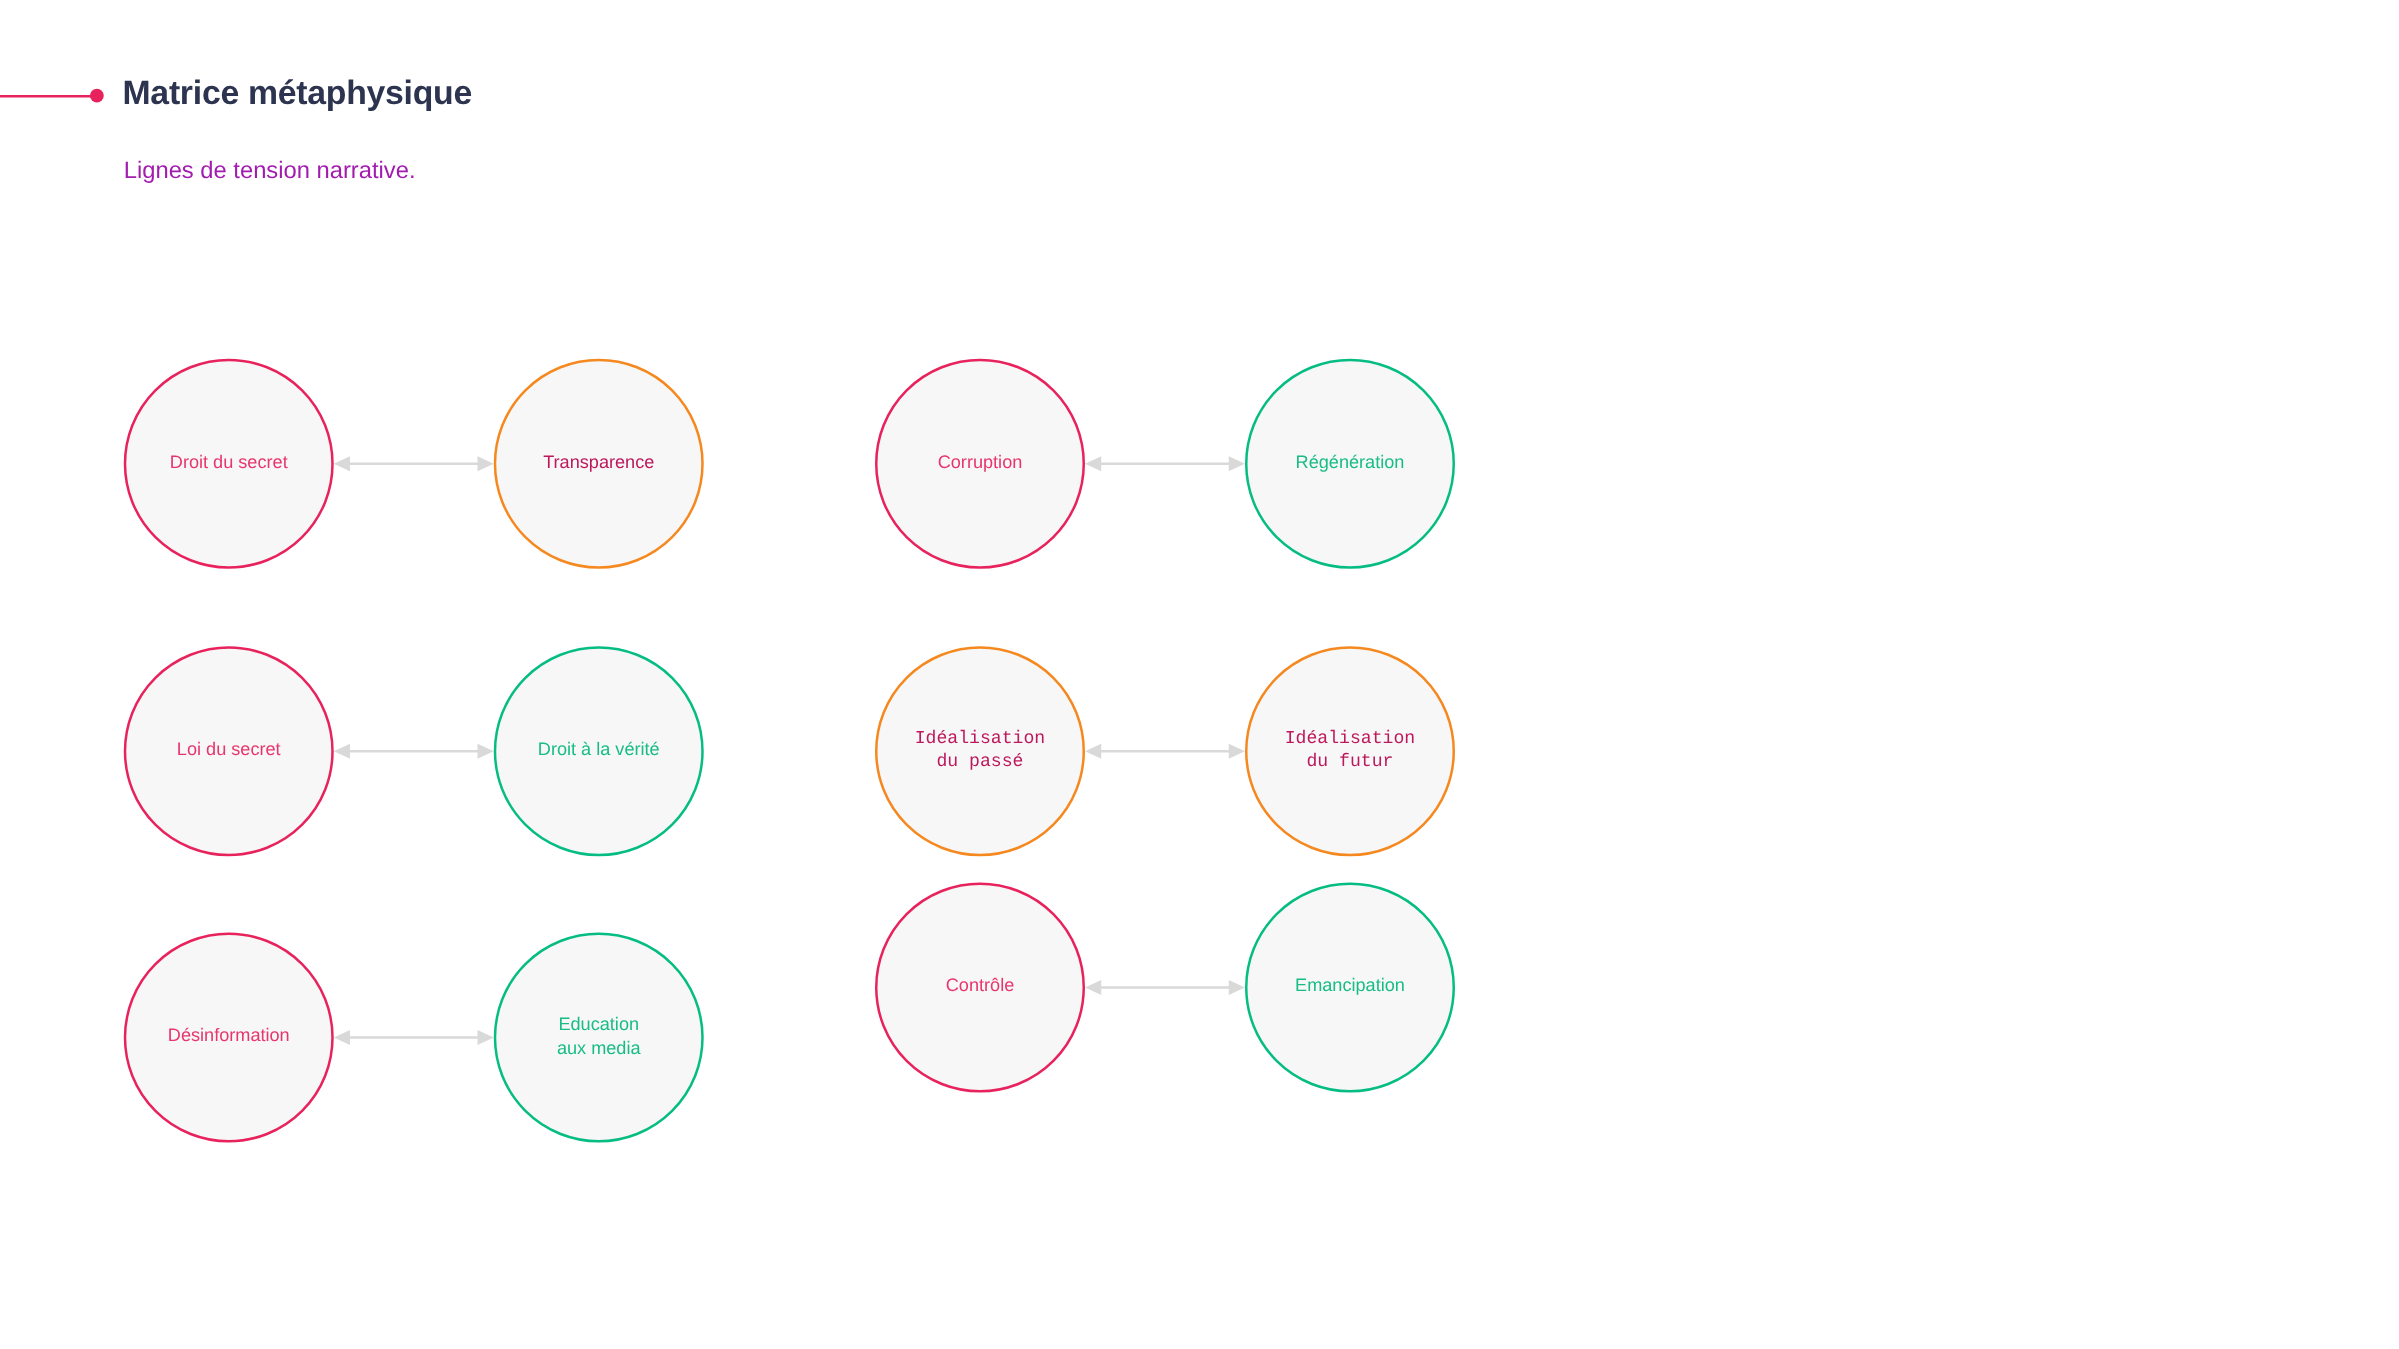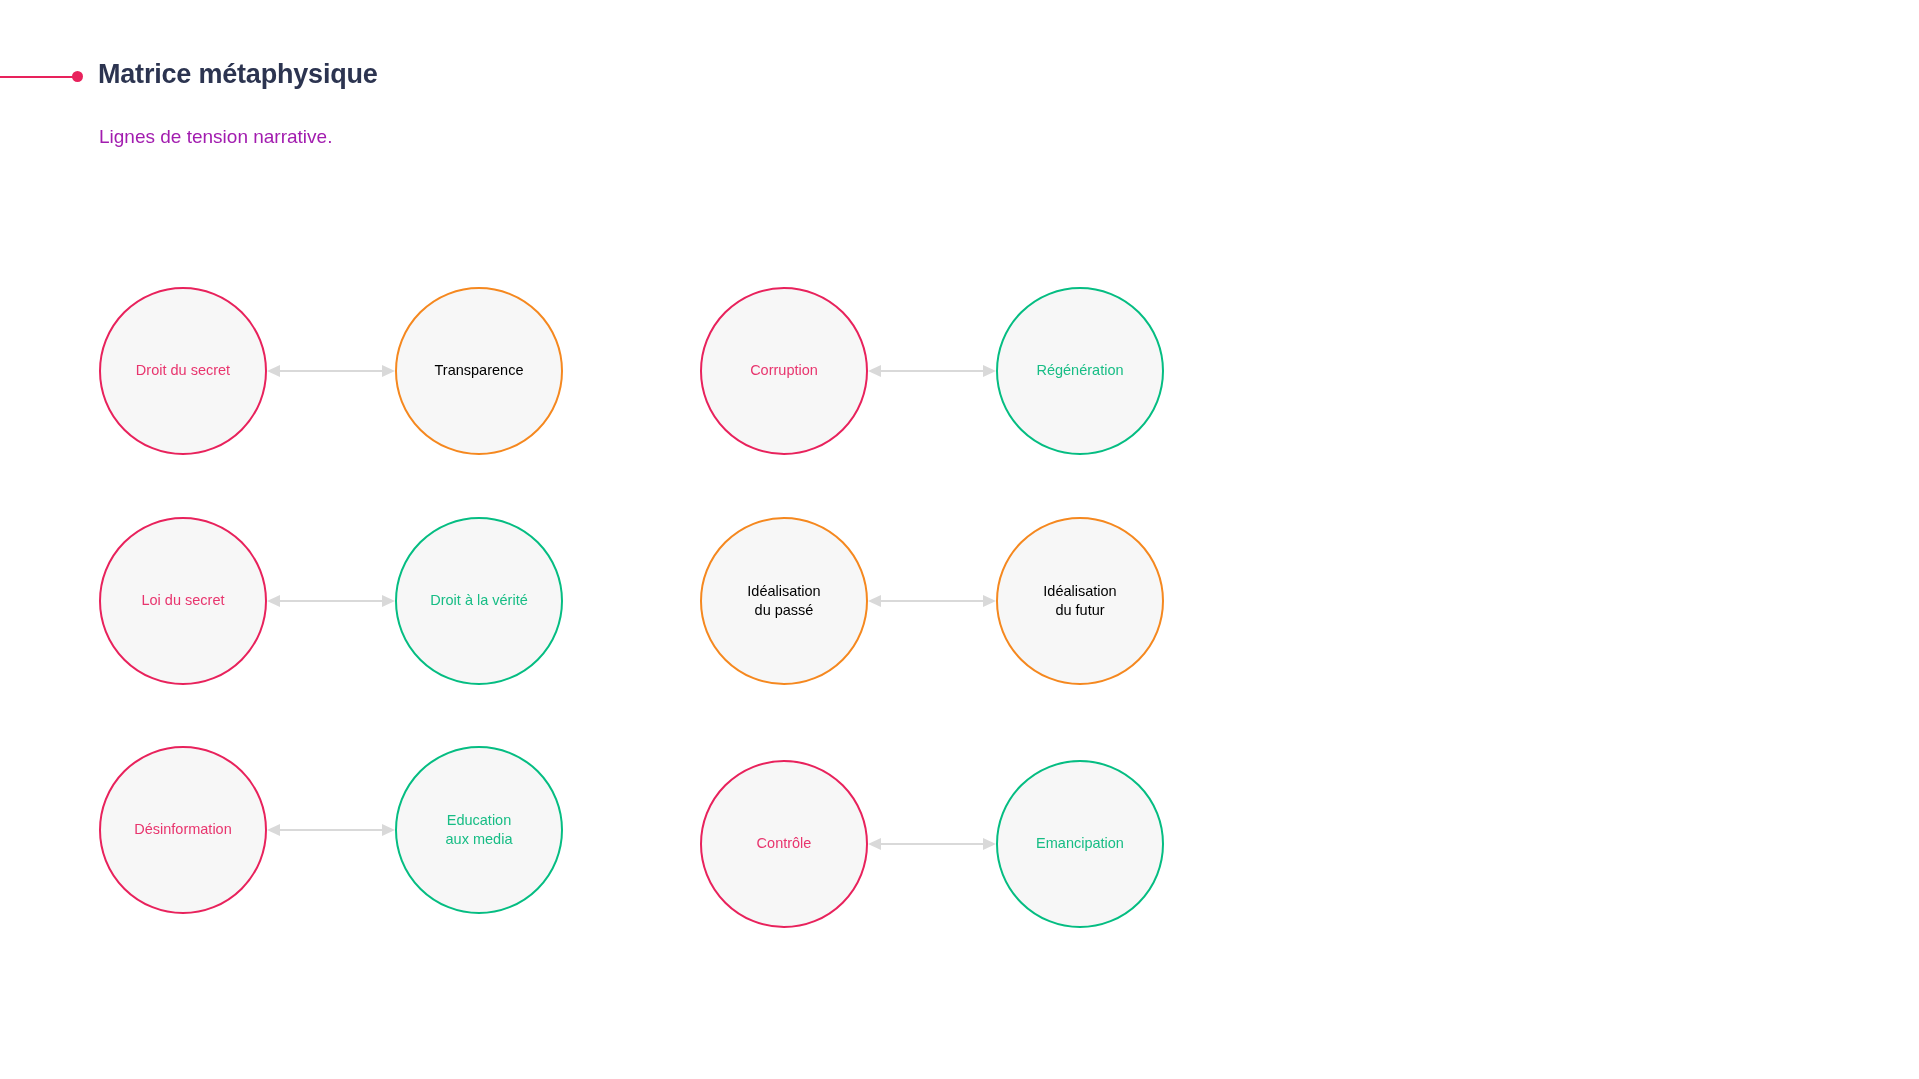--- a/index.html
+++ b/index.html
@@ -104,21 +104,21 @@
   .node.left  { left: 0; }
   .node.right { left: 296px; }
 
   .node-label {
     display: block;
     white-space: pre-line;
   }
 
   
   .tone-pink   { border-color: #e8225c; color: #e8356e; }
-  .tone-orange { border-color: #f5881f; color: #000000; }
+  .tone-orange { border-color: #f5881f; color: #be185d; }
   .tone-green  { border-color: #05bd82; color: #17bd85; }
 
   
   .connector {
     position: absolute;
     left: 168px;
     top: 74px;
     width: 128px;
     height: 20px;
   }
@@ -175,21 +175,21 @@
           <span class="node-label">Droit à la vérité</span>
         </div>
         <div class="connector">
           <svg width="128" height="20" viewBox="0 0 128 20" aria-hidden="true">
             <line x1="11" y1="10" x2="117" y2="10" stroke="#d9d9d9" stroke-width="2"></line>
             <polygon points="0,10 13,4 13,16" fill="#d9d9d9"></polygon>
             <polygon points="128,10 115,4 115,16" fill="#d9d9d9"></polygon>
           </svg>
         </div>
       </div>
-      <div class="pair" style="left: 700px; top: 517px; width: 464px;">
+      <div class="pair" style="left: 700px; top: 517px; width: 464px; font-family: Liberation Mono, monospace;">
         <div class="node left tone-orange">
           <span class="node-label">Idéalisation
 du passé</span>
         </div>
         <div class="node right tone-orange">
           <span class="node-label">Idéalisation
 du futur</span>
         </div>
         <div class="connector">
           <svg width="128" height="20" viewBox="0 0 128 20" aria-hidden="true">
@@ -208,21 +208,21 @@
           <span class="node-label">Désinformation</span>
         </div>
         <div class="connector">
           <svg width="128" height="20" viewBox="0 0 128 20" aria-hidden="true">
             <line x1="11" y1="10" x2="117" y2="10" stroke="#d9d9d9" stroke-width="2"></line>
             <polygon points="0,10 13,4 13,16" fill="#d9d9d9"></polygon>
             <polygon points="128,10 115,4 115,16" fill="#d9d9d9"></polygon>
           </svg>
         </div>
       </div>
-      <div class="pair" style="left: 700px; top: 760px; width: 464px;">
+      <div class="pair" style="left: 700px; top: 706px; width: 464px;">
         <div class="node left tone-pink">
           <span class="node-label">Contrôle</span>
         </div>
         <div class="node right tone-green">
           <span class="node-label">Emancipation</span>
         </div>
         <div class="connector">
           <svg width="128" height="20" viewBox="0 0 128 20" aria-hidden="true">
             <line x1="11" y1="10" x2="117" y2="10" stroke="#d9d9d9" stroke-width="2"></line>
             <polygon points="0,10 13,4 13,16" fill="#d9d9d9"></polygon>

